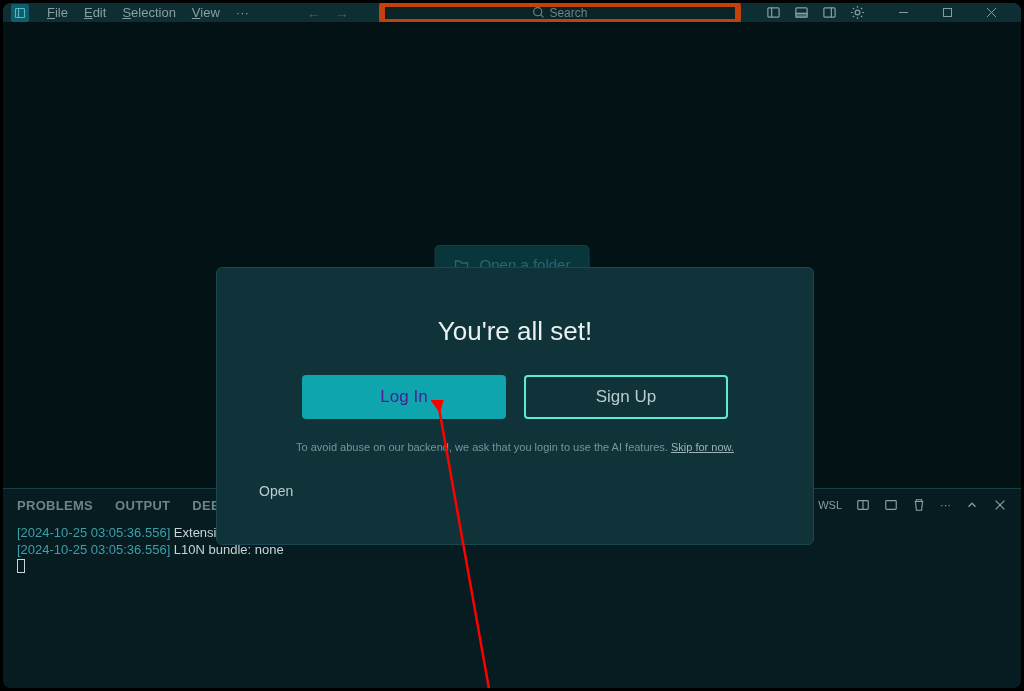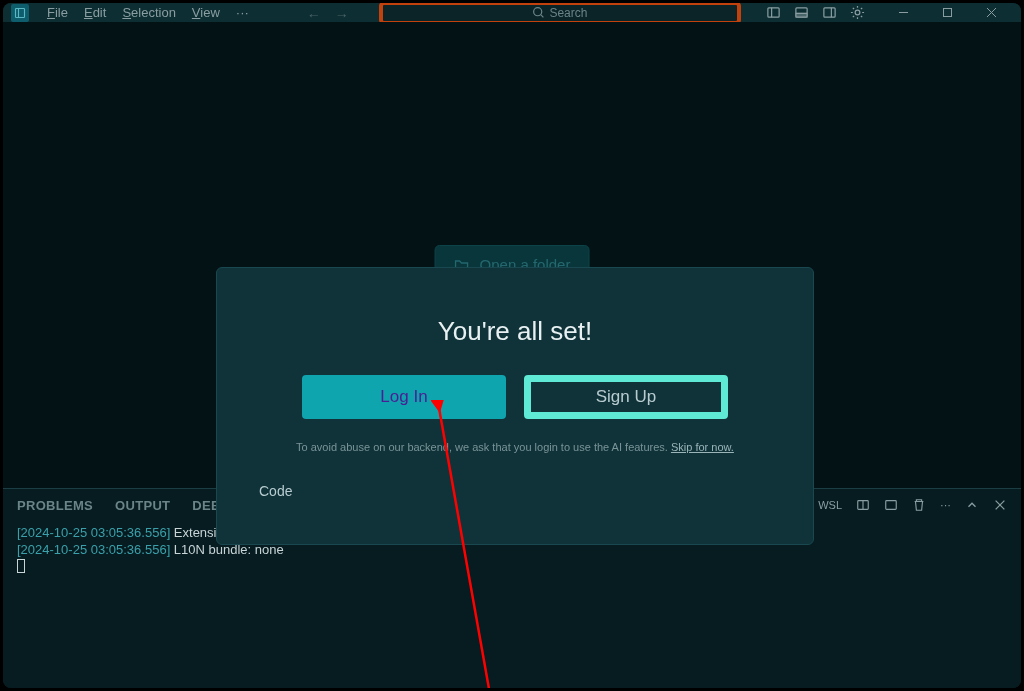--- a/index.html
+++ b/index.html
@@ -9,42 +9,42 @@
     
     
     .titlebar { height: 19px; background: #0d2e33; display: flex; align-items: center; padding: 0 8px; color: #8a9ea2; font-size: 13px; }
     .app-icon { width: 18px; height: 18px; background: #0d5d6d; border-radius: 2px; margin-right: 10px; display: flex; align-items: center; justify-content: center; }
     .app-icon svg { width: 12px; height: 12px; }
     .menu-item { padding: 4px 8px; cursor: pointer; }
     .menu-item .underline { text-decoration: underline; }
     .ellipsis { padding: 4px 8px; cursor: pointer; }
     .nav-arrows { display: flex; gap: 14px; margin-left: 50px; color: #4a6468; }
     .nav-arrow { cursor: pointer; font-size: 14px; }
-    .search-box { flex: 1; max-width: 410px; margin: 0 20px 0 30px; height: 24px; background: #0a2428; border: 4px solid #c2410c; border-radius: 5px; display: flex; align-items: center; justify-content: center; color: #6a8488; font-size: 12px; cursor: text; }
+    .search-box { flex: 1; max-width: 410px; margin: 0 20px 0 30px; height: 24px; background: #0a2428; border: 6px solid #c2410c; border-radius: 5px; display: flex; align-items: center; justify-content: center; color: #6a8488; font-size: 12px; cursor: text; }
     .search-box svg { width: 13px; height: 13px; margin-right: 4px; }
     .titlebar-right { display: flex; align-items: center; gap: 4px; margin-left: auto; }
     .titlebar-icon { width: 24px; height: 24px; display: flex; align-items: center; justify-content: center; cursor: pointer; color: #8a9ea2; }
     .titlebar-icon svg { width: 15px; height: 15px; }
     .window-controls { display: flex; margin-left: 8px; }
     .window-ctrl { width: 44px; height: 30px; display: flex; align-items: center; justify-content: center; cursor: pointer; color: #8a9ea2; }
     
     
     .main-area { flex: 1; position: relative; background: #061c20; }
     .dim-overlay { position: absolute; inset: 0; background: rgba(0,0,0,0.35); }
     
     .open-folder-btn { position: absolute; top: 223px; left: 50%; transform: translateX(-50%); background: #0d4f56; border: 1px solid #12646d; color: #3aa0ab; padding: 10px 18px; border-radius: 5px; display: flex; align-items: center; gap: 10px; font-size: 15px; cursor: pointer; opacity: 0.6; }
     .open-folder-btn svg { width: 16px; height: 16px; }
     
     
     .modal { position: absolute; top: 245px; left: 213px; width: 598px; height: 278px; background: #0f3339; border: 1px solid #1a4850; border-radius: 6px; padding: 0; color: #d8e4e6; }
     .modal-title { text-align: center; font-size: 26px; font-weight: 400; margin-top: 48px; color: #e8f0f2; }
     .modal-buttons { display: flex; gap: 18px; justify-content: center; margin-top: 28px; }
     .modal-btn { width: 204px; height: 44px; border-radius: 4px; font-size: 17px; cursor: pointer; border: none; display: flex; align-items: center; justify-content: center; }
     .modal-btn.primary { background: #0fa5ae; color: #4c1d95; }
-    .modal-btn.secondary { background: transparent; border: 7px solid #5eead4; color: #b8ccd0; }
+    .modal-btn.secondary { background: transparent; border: 2px solid #5eead4; color: #b8ccd0; }
     .modal-note { text-align: center; font-size: 11px; color: #7a9498; margin-top: 22px; }
     .modal-note .skip { text-decoration: underline; cursor: pointer; color: #9ab4b8; }
     .modal-back { position: absolute; bottom: 45px; left: 42px; font-size: 14px; color: #b8ccd0; cursor: pointer; }
     
     
     .arrow-annotation { position: absolute; top: 378px; left: 428px; pointer-events: none; z-index: 100; }
     
     
     .panel { height: 200px; background: #061c20; border-top: 1px solid #1a3e44; display: flex; flex-direction: column; color: #8a9ea2; font-size: 12px; }
     .panel-tabs { display: flex; align-items: center; height: 32px; padding: 0 14px; gap: 22px; }
@@ -143,21 +143,21 @@
 
     <div class="modal">
       <div class="modal-title">You're all set!</div>
       <div class="modal-buttons">
         <button class="modal-btn primary">Log In</button>
         <button class="modal-btn secondary">Sign Up</button>
       </div>
       <div class="modal-note">
         <span>To avoid abuse on our backend, we ask that you login to use the AI features. </span><span class="skip">Skip for now.</span>
       </div>
-      <div class="modal-back">Code</div>
+      <div class="modal-back">Open</div>
     </div>
 
     <svg class="arrow-annotation" width="100" height="310">
       <defs>
           <marker id="ah" markerWidth="12" markerHeight="12" refX="2" refY="6" orient="auto">
             <path d="M12,0 L0,6 L12,12 L8,6 z" fill="#ff0000"></path>
           </marker>
         </defs>
       <line x1="60" y1="300" x2="8" y2="8" stroke="#ff0000" stroke-width="2.5" marker-end="url(#ah)"></line>
     </svg>

